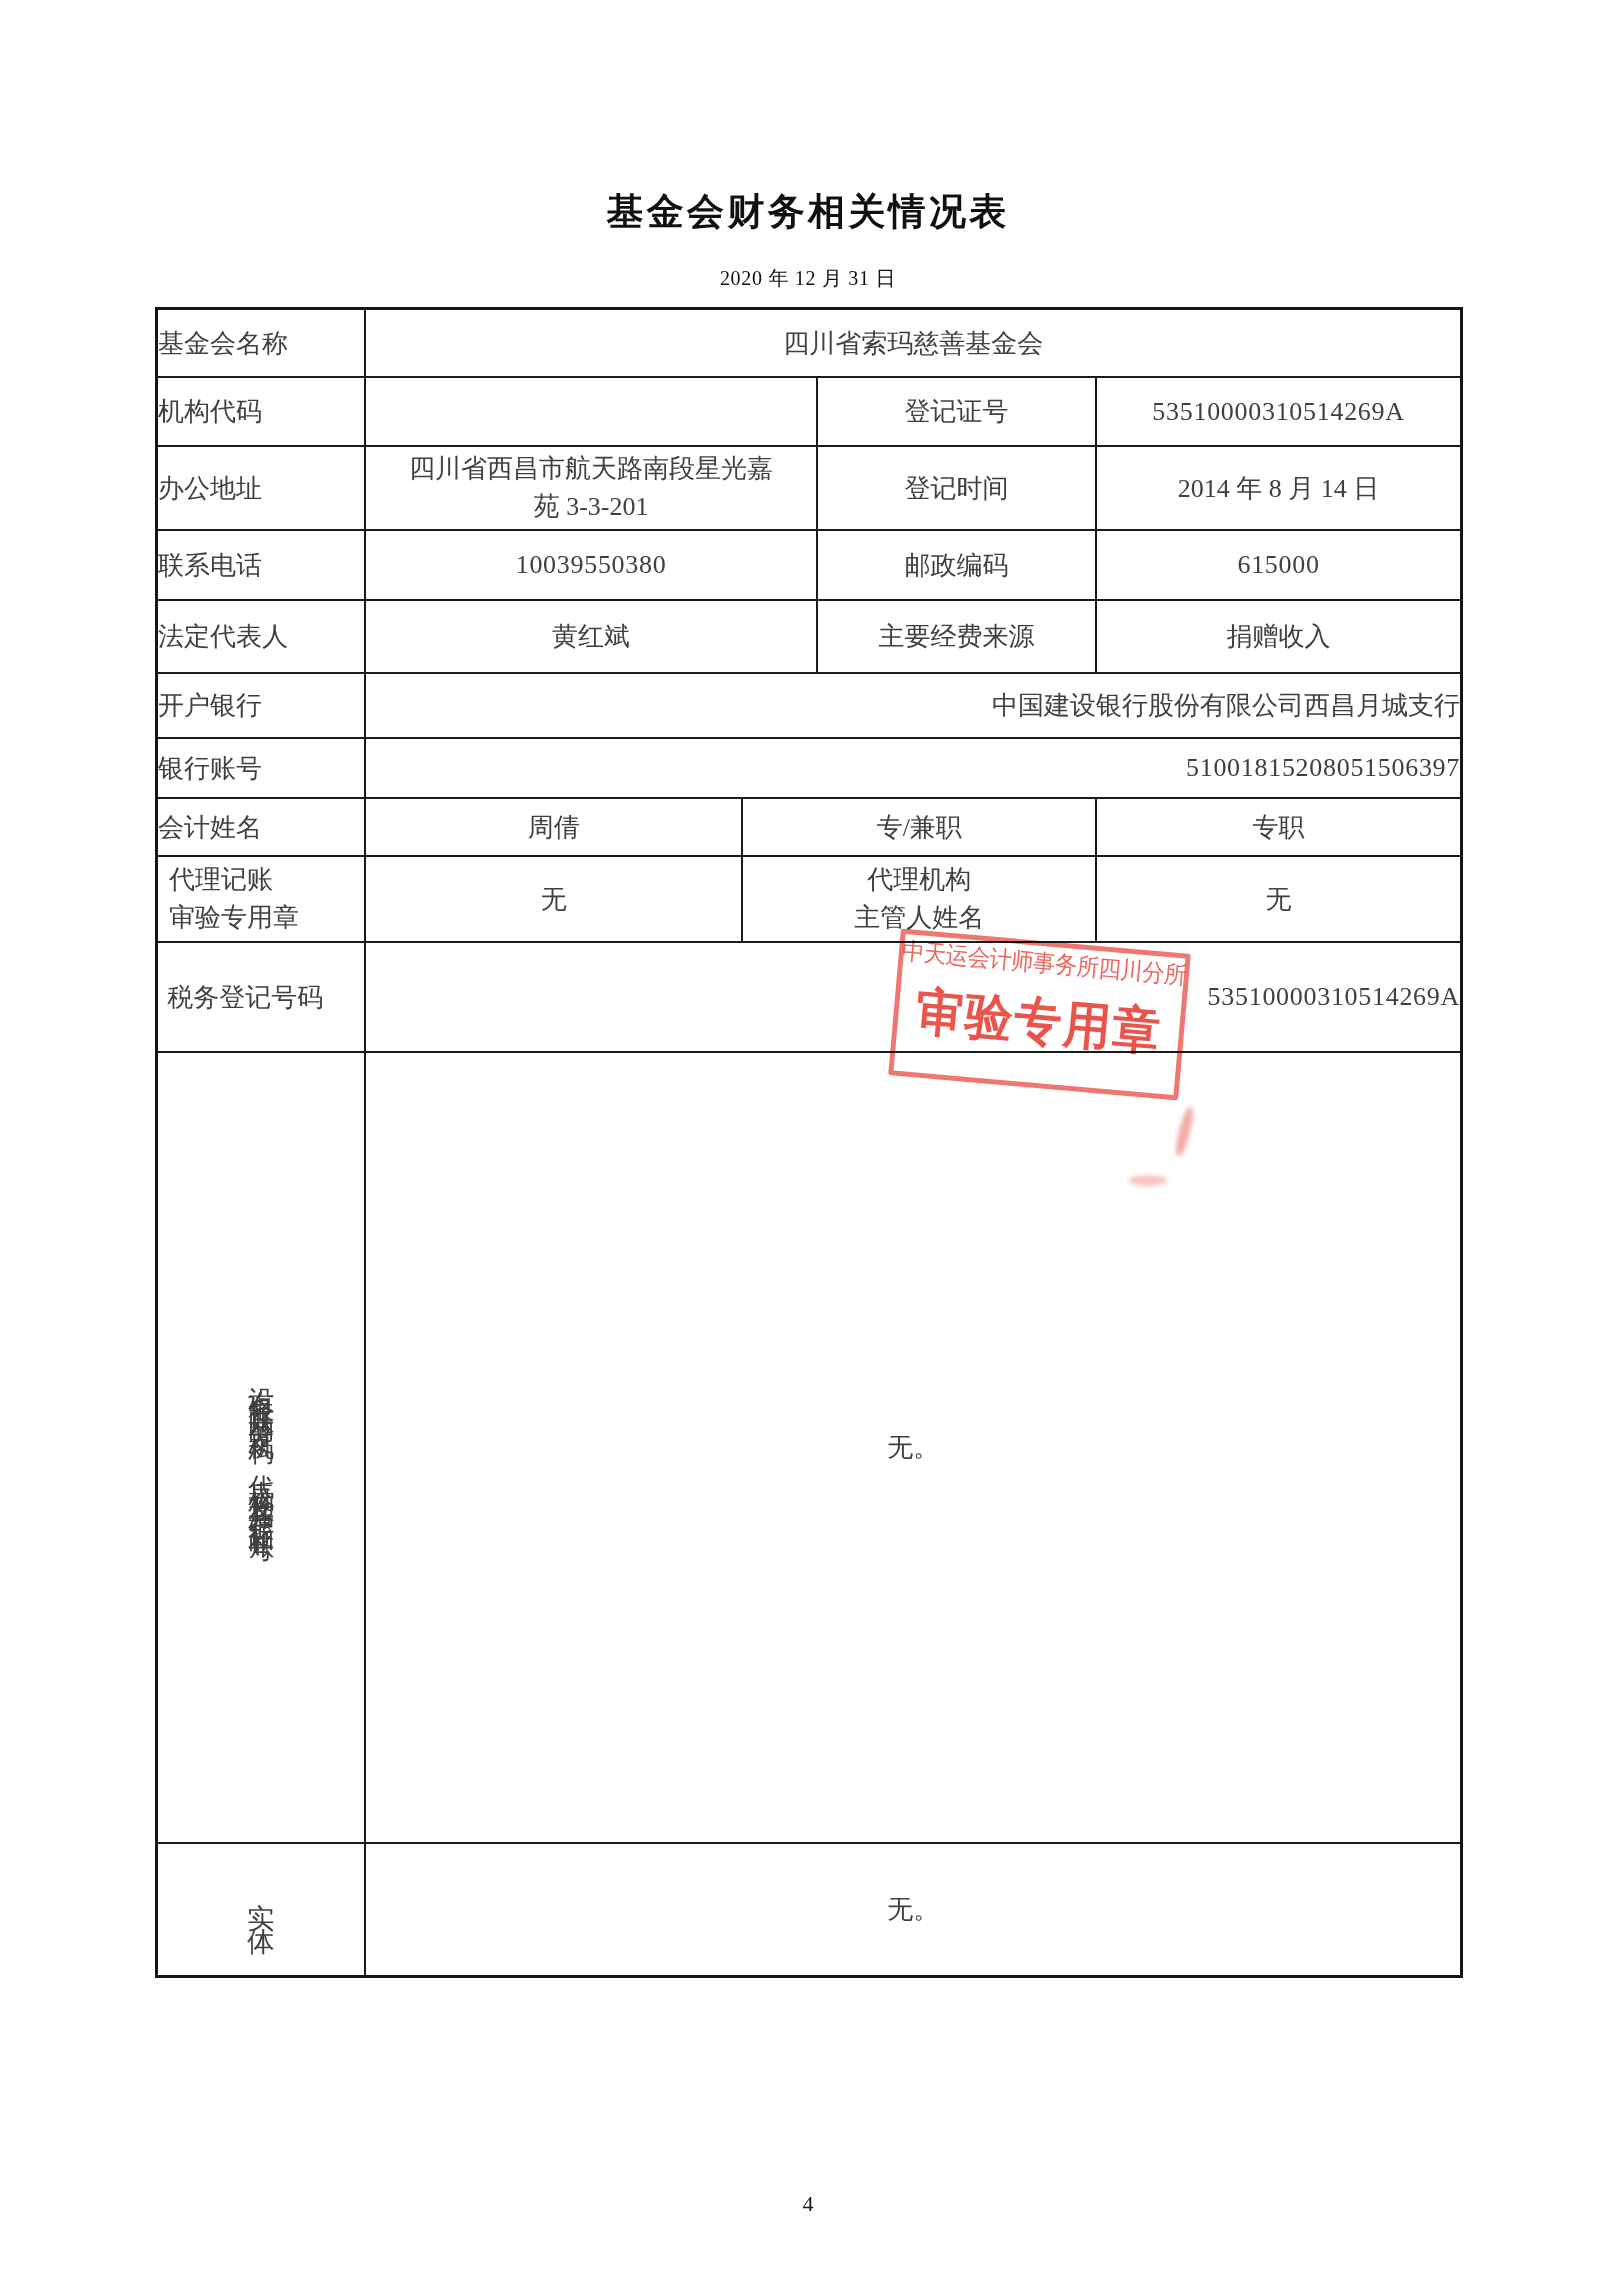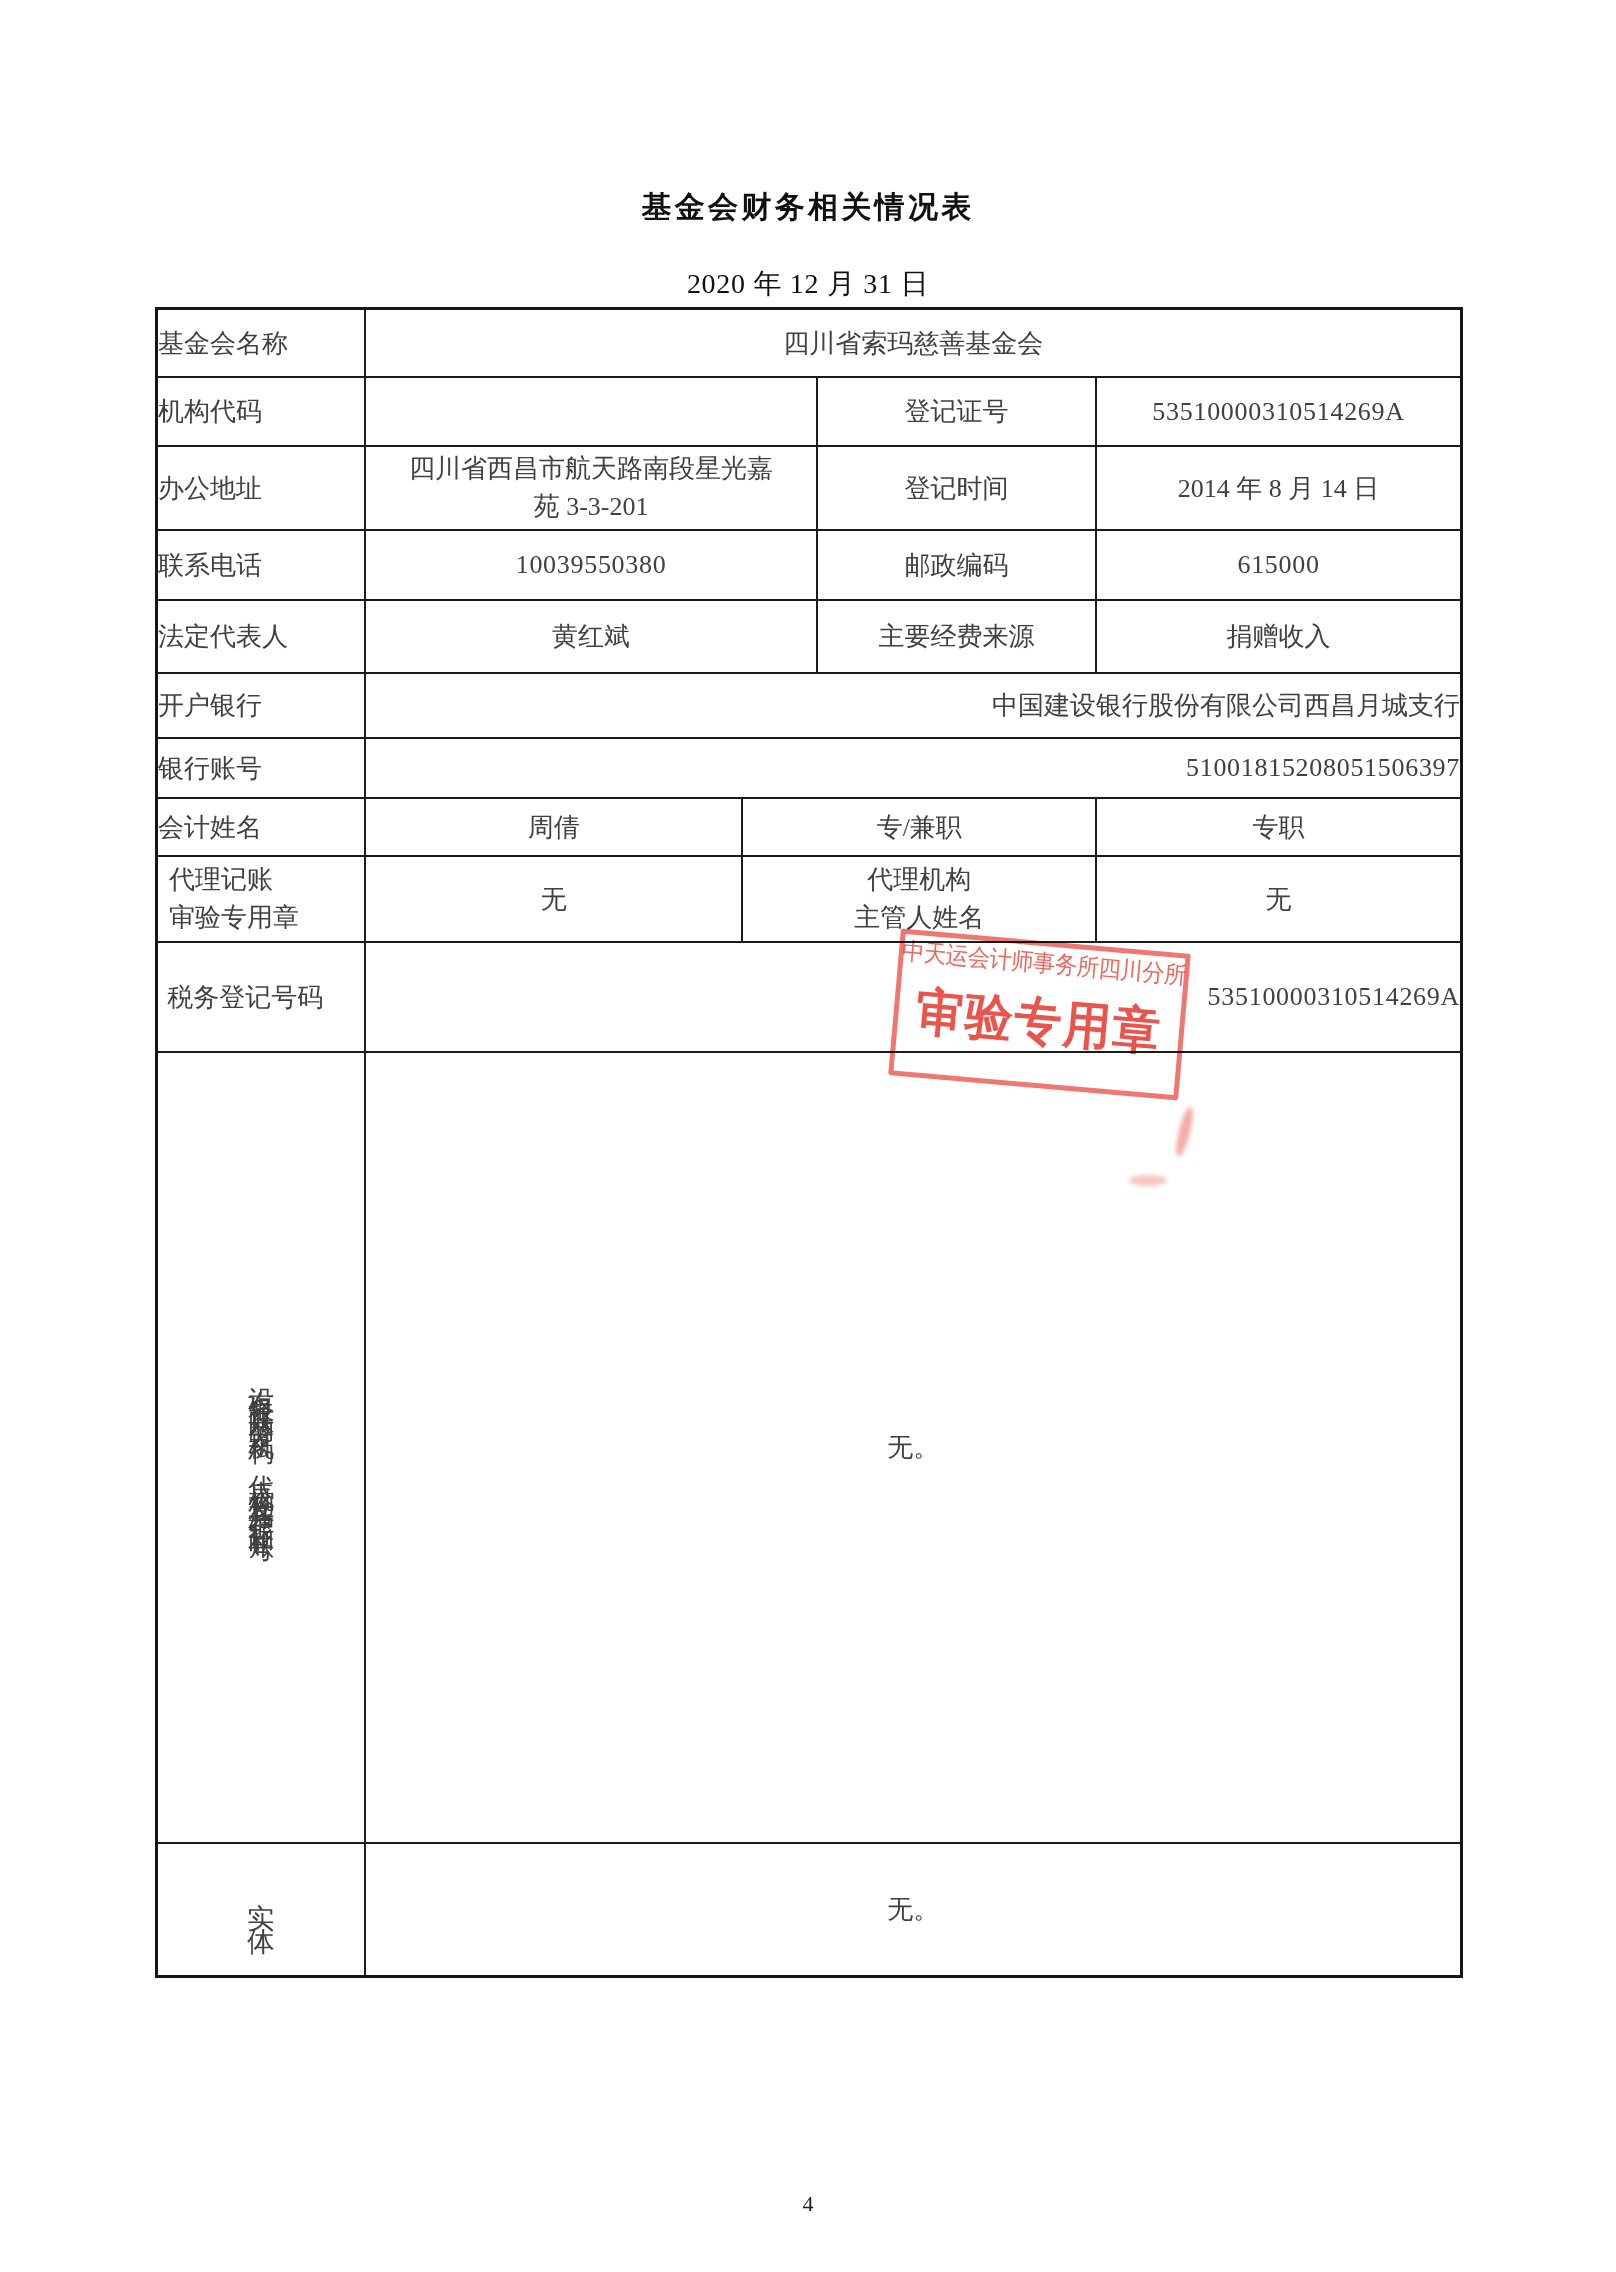--- a/index.html
+++ b/index.html
@@ -7,27 +7,27 @@
     position:relative;
     width:1616px;height:2273px;
     background:#ffffff;
     font-family:"Liberation Serif","DejaVu Serif",serif;
     color:#141414;
     overflow:hidden;
   }
   .title{
     position:absolute;top:187px;left:0;width:100%;
     text-align:center;
-    font-size:30px;font-weight:700;letter-spacing:3.3px;
+    font-size:37px;font-weight:700;letter-spacing:3.3px;
     color:#101010;
   }
   .date{
     position:absolute;top:265px;left:0;width:100%;
     text-align:center;
-    font-size:28px;letter-spacing:0.7px;
+    font-size:20px;letter-spacing:0.7px;
     color:#101010;
   }
   table.tbl{
     position:absolute;left:155px;top:307px;
     width:1308px;
     border-collapse:collapse;
     table-layout:fixed;
     border:3.3px solid #161616;
   }
   table.tbl td{

